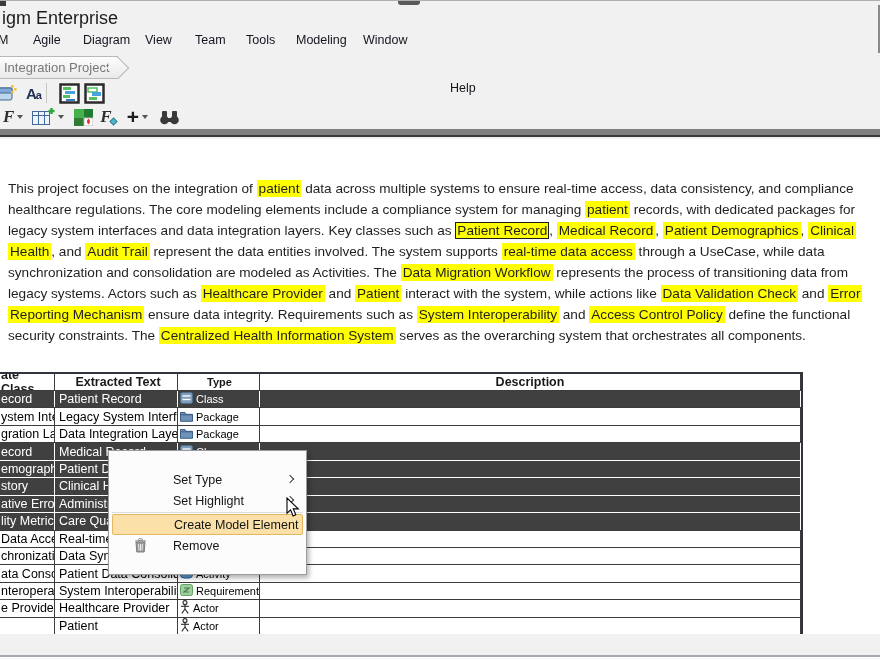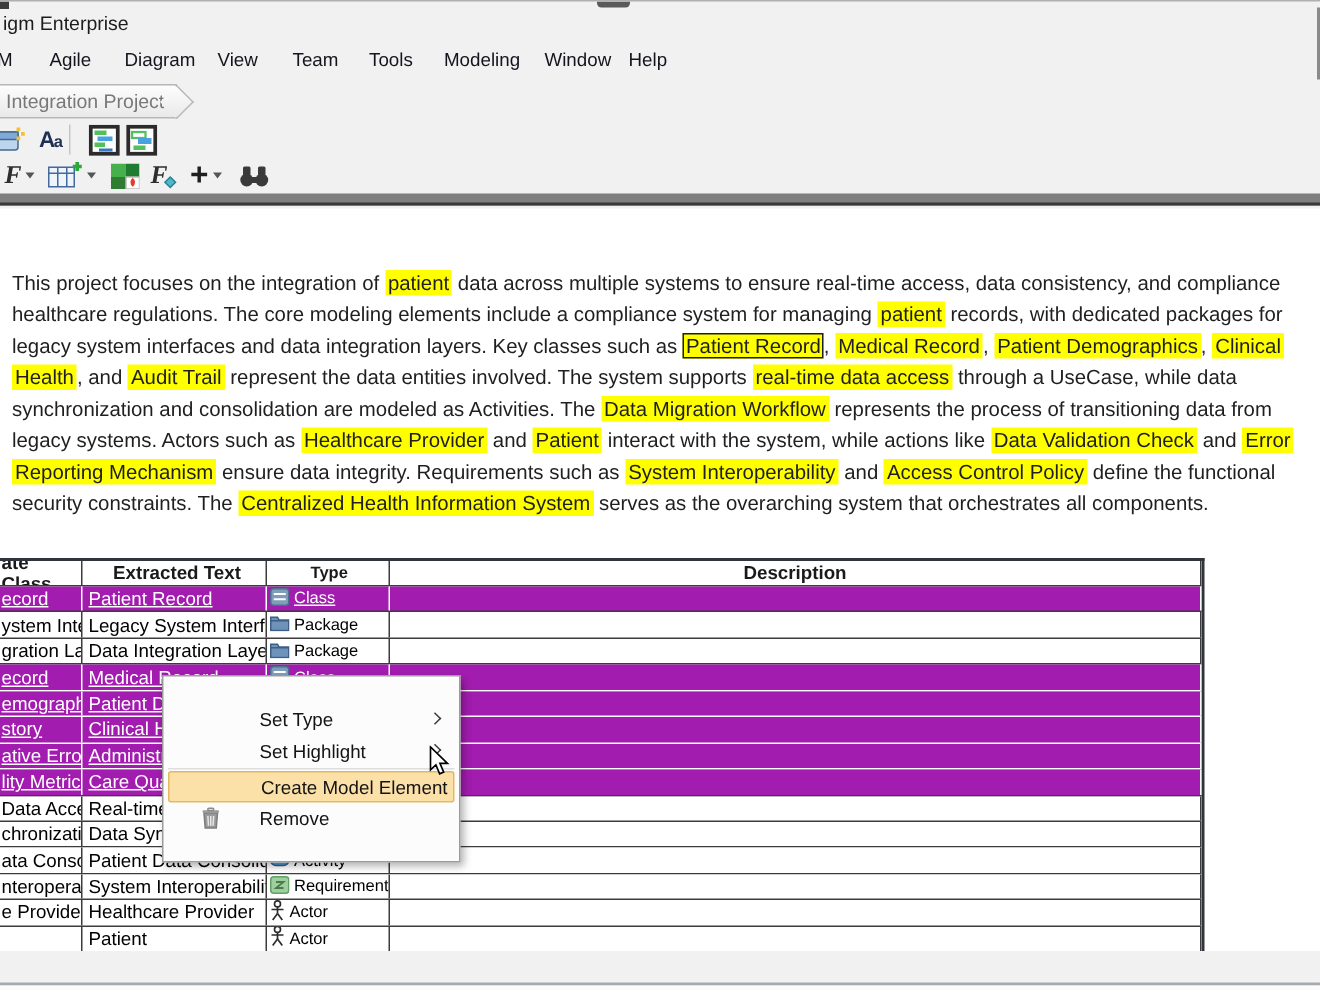--- a/index.html
+++ b/index.html
@@ -6,21 +6,21 @@
   html,body { background:#fff; }
   .window {
     position:relative; width:880px; height:660px; overflow:hidden;
     background:#f1f1f1; font-family:"Liberation Sans",sans-serif; color:#1a1a1a;
     border-top:1px solid #b0b0b0;
   }
   
   .tb-mark1 { position:absolute; left:0; top:0; width:6px; height:5px; background:#3c3c3c; }
   .tb-mark2 { position:absolute; left:398px; top:0; width:22px; height:4px; background:#5a5a5a; border-radius:0 0 3px 3px; }
   .tb-right-edge { position:absolute; right:0; top:4px; width:2px; height:48px; background:#8a8a8a; }
-  .title-text { position:absolute; left:2px; top:7px; font-size:13px; color:#1c1c1c; }
+  .title-text { position:absolute; left:2px; top:7px; font-size:18px; color:#1c1c1c; }
   
   .menubar { position:absolute; left:0; top:29px; width:100%; height:23px; }
   .menu-item { position:absolute; top:3px; font-size:12.5px; color:#14141e; cursor:default; }
   
   .tabbar { position:absolute; left:0; top:53px; width:100%; height:27px; }
   .proj-tab {
     position:absolute; left:-14px; top:2px; height:23px; width:132px;
     background:linear-gradient(#fdfdfd,#e9e9e9);
     border:1px solid #b8b8b8; border-left:none;
     display:flex; align-items:center; padding-left:18px;
@@ -47,21 +47,21 @@
   .content { position:absolute; left:0; top:138px; width:100%; height:495px; background:#fff; }
   .paragraph { position:absolute; left:8px; top:39px; width:872px; overflow:hidden; font-size:13.6px; color:#1f1f1f; }
   .pline { white-space:nowrap; height:21px; line-height:21px; }
   .hl { background:#ffff00; padding:1px 2px; }
   .hl.bordered { border:1px solid #1e1e1e; padding:0 1px; }
   
   .vp-table { position:absolute; left:0; top:233px; width:803px; border-top:2px solid #30343c; border-right:2px solid #30343c; border-bottom:2px solid #30343c; background:#fff; }
   .thead { display:flex; height:17px; background:#fff; border-bottom:1px solid #3c3c3c; }
   .hcell { display:flex; align-items:center; justify-content:center; font-weight:bold; font-size:12.5px; border-right:1px solid #3c3c3c; height:100%; overflow:hidden; }
   .trow { display:flex; height:17.45px; font-size:12.5px; border-bottom:1px solid #3c3c3c; background:#fff; color:#000; }
-  .trow.selected { background:#a21caf; color:#fff;text-decoration:underline; }
+  .trow.selected { background:#404040; color:#fff; }
   .trow.selected .tcell { border-right-color:#fff; }
   .trow.selected.next-sel { border-bottom-color:#fff; }
   .tcell { border-right:1px solid #3c3c3c; height:100%; display:flex; align-items:center; overflow:hidden; white-space:nowrap; }
   .c1 { width:55px; padding-left:1px; }
   .c2 { width:123px; padding-left:4px; }
   .c3 { width:82px; padding-left:2px; gap:3px; font-size:11px; }
   .c4 { flex:1; }
   .c3 svg { flex:0 0 auto; }
   
   .ctx-menu {
@@ -94,21 +94,21 @@
 
   <div class="menubar" id="menubar">
       <span class="menu-item" style="left: -2px;">M</span>
       <span class="menu-item" style="left: 33px;">Agile</span>
       <span class="menu-item" style="left: 83px;">Diagram</span>
       <span class="menu-item" style="left: 145px;">View</span>
       <span class="menu-item" style="left: 195px;">Team</span>
       <span class="menu-item" style="left: 246px;">Tools</span>
       <span class="menu-item" style="left: 296px;">Modeling</span>
       <span class="menu-item" style="left: 363px;">Window</span>
-      <span class="menu-item" style="left: 419px;">Help</span>
+      <span class="menu-item" style="left: 450px; margin-top: 48px;">Help</span>
     </div>
 
   <div class="tabbar">
     <div class="proj-tab">
       <span>Integration Project</span>
       <span class="arrow"></span>
     </div>
   </div>
 
   <div class="toolrow toolrow1" id="toolrow1">

